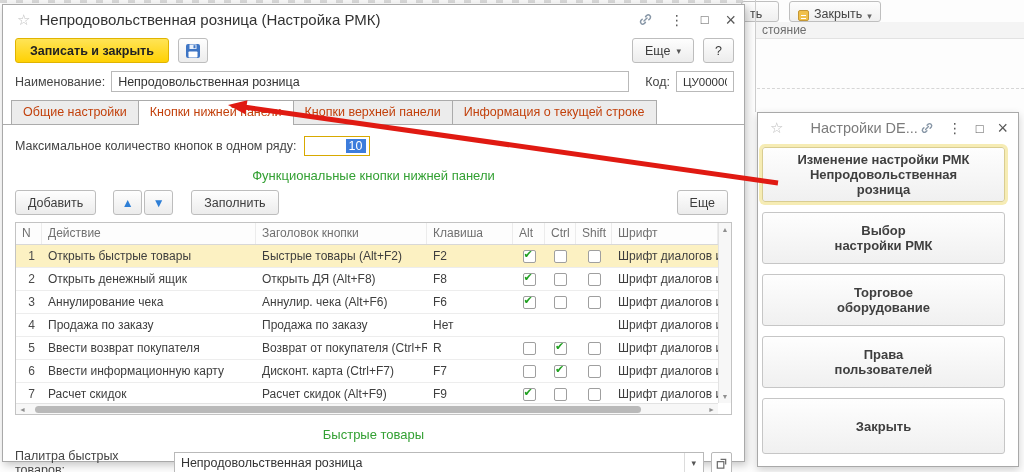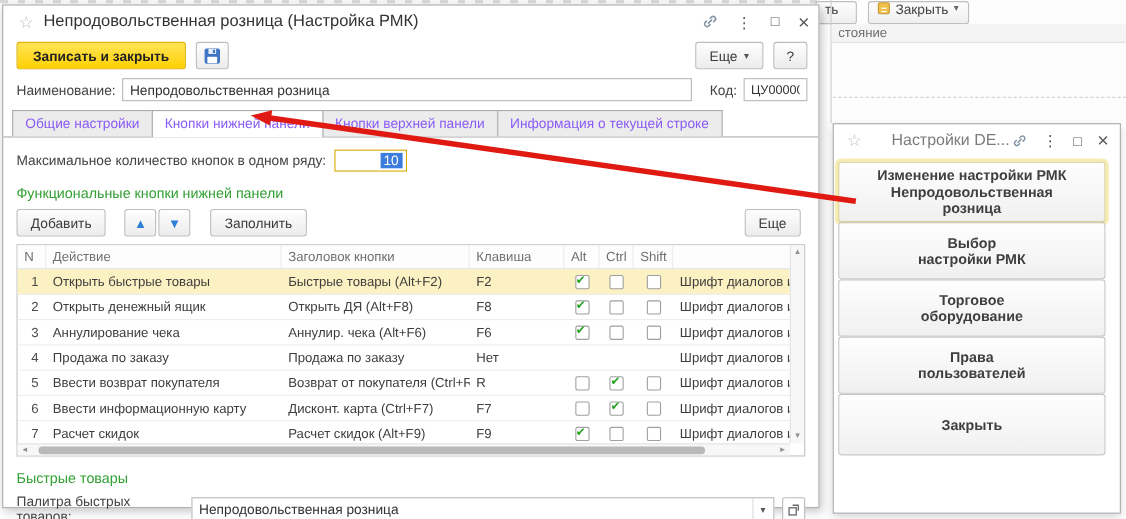--- a/index.html
+++ b/index.html
@@ -6,21 +6,21 @@
   html,body { width:1024px; height:472px; }
   body { font-family:"Liberation Sans", sans-serif; background:#fdfdfd; position:relative; overflow:hidden;
          color:#3c3c3c; }
   #canvas { position:absolute; inset:0; width:1024px; height:472px; }
 
   
   .bg-layer { position:absolute; inset:0; z-index:1; }
   .top-strip { position:absolute; left:0; top:0; width:745px; height:3px;
     background:repeating-linear-gradient(90deg,#b9b9b9 0 7px, #f2f2f2 7px 16px); opacity:.55; }
   .bg-btn { position:absolute; top:1px; height:21px; border:1px solid #bfbfbf; border-radius:3px;
-    background:linear-gradient(#fdfdfd,#efefef); display:flex; align-items:flex-start; gap:5px;
+    background:linear-gradient(#fdfdfd,#efefef); display:flex; align-items:flex-end; gap:5px;
     padding:0 8px; font-size:12.5px; color:#444; }
   .bg-btn .caret { font-size:9px; color:#666; }
   .reports-icon { width:11px; height:11px; background:#f0c04a; border:1px solid #c49734; border-radius:2px;
     position:relative; }
   .reports-icon:after { content:""; position:absolute; left:2px; right:2px; top:4px; height:1px; background:#fff; box-shadow:0 3px 0 #fff; }
   .bg-band { position:absolute; left:756px; top:22px; right:0; height:17px; background:#f4f4f4;
     border-bottom:1px solid #e2e2e2; font-size:12px; color:#6e6e6e; display:flex; align-items:center; padding-left:6px; }
   .bg-vline { position:absolute; left:755px; top:0; width:1px; height:112px; background:#cdcdcd; }
   .bg-dash { position:absolute; left:757px; top:88px; right:0; border-top:1px dashed #d6d6d6; }
 
@@ -46,31 +46,31 @@
   .cmd-right { margin-left:auto; display:flex; gap:9px; }
   .caret { font-size:9px; color:#555; }
 
   .namerow { display:flex; align-items:center; padding:3px 10px 3px 12px; gap:6px; font-size:12.5px; color:#444; }
   .txt-input { height:21px; border:1px solid #b9b9b9; font-size:12.5px; color:#333; padding:1px 6px;
     font-family:inherit; background:#fff; }
   #name-input { width:524px; }
   #code-input { width:58px; font-size:11.5px; }
 
   .tabs { display:flex; padding-left:8px; margin-top:5px; border-bottom:1px solid #ababab; position:relative; }
-  .tab { font-size:12.5px; color:#8b5cf6; padding:4px 11px 5px; border:1px solid #ababab; border-bottom:none;
+  .tab { font-size:12.5px; color:#c2410c; padding:4px 11px 5px; border:1px solid #ababab; border-bottom:none;
     background:#ececec; margin-right:-1px; cursor:pointer; position:relative; }
   .tab.active { background:#fff; margin-bottom:-1px; padding-bottom:6px; z-index:2; }
 
   .content { padding:0 12px; position:relative; }
   .maxrow { margin-top:11px; display:flex; align-items:center; gap:7px; font-size:12.5px; color:#444; }
   .max-field { width:66px; height:20px; border:1px solid #d8a900; display:flex; justify-content:flex-end;
     align-items:center; padding:0 3px; font-size:12.5px; }
   .max-field .sel { background:#3c7cdc; color:#fff; padding:0 3px; }
 
-  .green-h { margin-top:12px; font-size:13px; color:var(--green-header,#33a033); }
+  .green-h { margin-top:12px; font-size:13px; color:var(--green-header,#33a033);text-align:center; }
   .tbl-toolbar { margin-top:7px; display:flex; align-items:center; position:relative; }
   .updown { display:flex; gap:2px; margin-left:17px; }
   .btn.sq { width:29px; padding:0; }
   .arrow-blue { color:#2f7fd6; font-size:12px; }
   .btn-fill { margin-left:18px; }
   .btn-more2 { position:absolute; right:4px; top:0; }
 
   
   .tbl { margin-top:7px; position:relative; border:1px solid #c3c3c3; height:193px; width:717px; background:#fff; }
   .tgrid { display:grid; grid-template-columns:26px 214px 171px 86px 32px 31px 36px 1fr; width:702px; }
@@ -98,21 +98,21 @@
   .combo .dd { width:19px; align-self:stretch; border-left:1px solid #dcdcdc; display:flex; align-items:center;
     justify-content:center; font-size:9px; color:#555; cursor:pointer; }
   .open-btn { width:22px; height:22px; border:1px solid #b9b9b9; border-radius:2px; background:#fff;
     display:flex; align-items:center; justify-content:center; cursor:pointer; }
 
   
   #side-win { left:757px; top:112px; width:262px; height:355px; box-shadow:0 3px 8px rgba(0,0,0,.18); }
   #side-win .titlebar { height:30px; padding:0 10px 0 12px; }
   #side-win .win-title { font-size:14.5px; color:#7c7c7c; max-width:120px;margin-left:18px; }
   #side-win .tb-icons { gap:14px; }
-  .side-btns { display:flex; flex-direction:column; padding:4px 13px 0 4px; }
+  .side-btns { display:flex; flex-direction:column; gap:10px; padding:4px 13px 0 4px; }
   .side-btn { min-height:52px; border:1px solid #c6c6c6; border-radius:3px;
     background:linear-gradient(#fefefe,#f0f0f0); font-family:inherit; font-size:13px; font-weight:bold;
     color:#3f3f3f; line-height:15px; white-space:pre-line; cursor:pointer; padding:4px 6px; }
   .side-btn.focused { box-shadow:0 0 0 3px #f6ecb4; border-color:#d9cd92; }
   .side-btn.tall { min-height:56px; }
 
   
   #arrow-svg { position:absolute; inset:0; z-index:20; pointer-events:none; }
 </style>
 </head>
@@ -215,20 +215,21 @@
 
       <div class="tbl">
         <div class="tgrid thead" id="thead">
             <div class="th">N</div>
             <div class="th">Действие</div>
             <div class="th">Заголовок кнопки</div>
             <div class="th">Клавиша</div>
             <div class="th">Alt</div>
             <div class="th">Ctrl</div>
             <div class="th">Shift</div>
+            <div class="th">Шрифт</div>
           </div>
         <div id="tbody">
             <div class="tgrid trow sel">
               <div class="td num">1</div>
               <div class="td">Открыть быстрые товары</div>
               <div class="td">Быстрые товары (Alt+F2)</div>
               <div class="td">F2</div>
               <div class="cb-cell td">
                 <div class="cb">
                   <span class="mark">✔</span>

